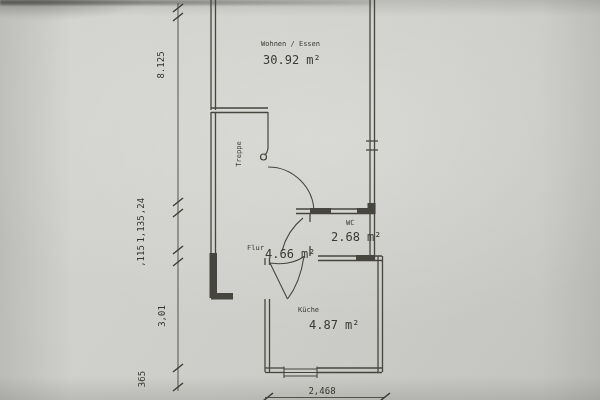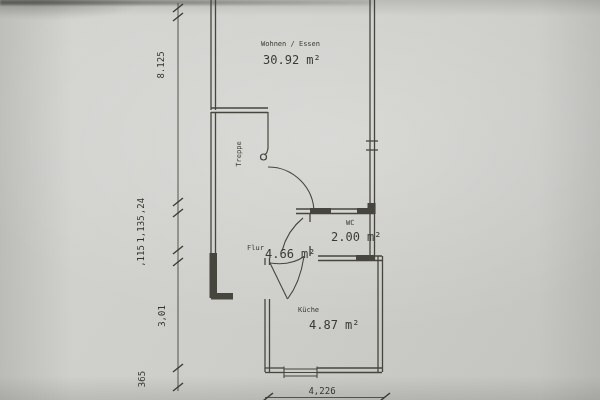--- a/index.html
+++ b/index.html
@@ -124,30 +124,30 @@
       <line x1="380" y1="401" x2="390" y2="393"></line>
     </g>
   </svg>
 
   <div class="lbl" style="left:261px;top:40px">Wohnen / Essen</div>
   <div class="lbl area" style="left:263px;top:53px">30.92 m²</div>
 
   <div class="lbl rot" style="left:225px;top:150px;width:28px;text-align:center">Treppe</div>
 
   <div class="lbl" style="left:346px;top:219px">WC</div>
-  <div class="lbl area" style="left:331px;top:230px">2.00 m²</div>
+  <div class="lbl area" style="left:331px;top:230px">2.68 m²</div>
 
   <div class="lbl" style="left:247px;top:244px">Flur</div>
   <div class="lbl area" style="left:265px;top:247px">4.66 m²</div>
 
   <div class="lbl" style="left:298px;top:306px">Küche</div>
   <div class="lbl area" style="left:309px;top:318px">4.87 m²</div>
 
   <div class="lbl dim rot" style="left:146px;top:59px;width:30px">8.125</div>
   <div class="lbl dim rot" style="left:131px;top:200px;width:20px">,24</div>
   <div class="lbl dim rot" style="left:126px;top:223px;width:30px">1,135</div>
   <div class="lbl dim rot" style="left:128px;top:250px;width:26px">,115</div>
   <div class="lbl dim rot" style="left:149px;top:310px;width:26px">3,01</div>
   <div class="lbl dim rot" style="left:132px;top:373px;width:20px">365</div>
 
-  <div class="lbl dim" style="left:307px;top:385px;width:30px">4,226</div>
+  <div class="lbl dim" style="left:307px;top:385px;width:30px">2,468</div>
 
 </div>
 
 </body></html>

